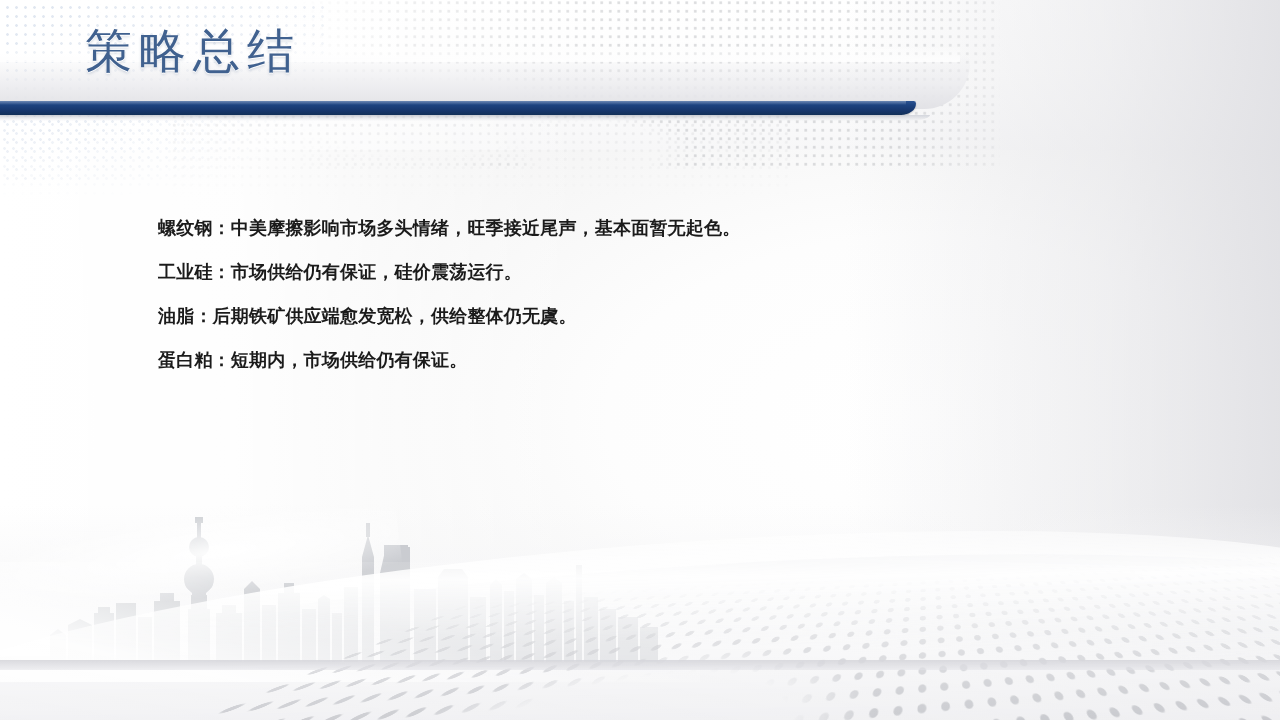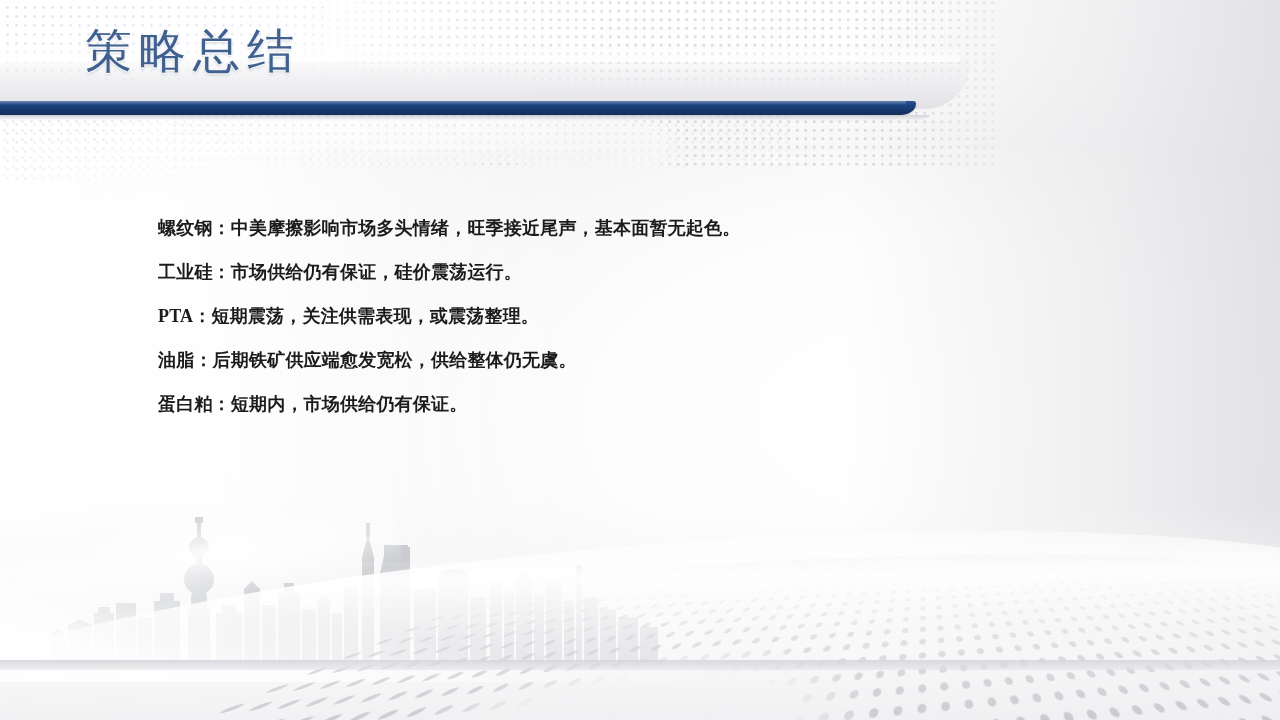--- a/index.html
+++ b/index.html
@@ -252,21 +252,20 @@
   <div class="header-sheet-hi"></div>
   <div class="rule-bar"></div>
   <div class="rule-bar-gloss"></div>
   <div class="rule-bar-under"></div>
 
   <div class="title">策略总结</div>
 
   <div class="body-block">
     <div class="body-line">螺纹钢：中美摩擦影响市场多头情绪，旺季接近尾声，基本面暂无起色。</div>
     <div class="body-line">工业硅：市场供给仍有保证，硅价震荡运行。</div>
-    <div class="body-line">PTA：短期震荡，关注供需表现，或震荡整理。</div>
     <div class="body-line">油脂：后期铁矿供应端愈发宽松，供给整体仍无虞。</div>
     <div class="body-line">蛋白粕：短期内，市场供给仍有保证。</div>
   </div>
 
   <div class="bottom-art">
     <div class="bottom-band"></div>
 
     <div class="skyline">
       <svg viewBox="0 0 620 145" preserveAspectRatio="none" aria-hidden="true">
         <g fill="#b9bcc2">

